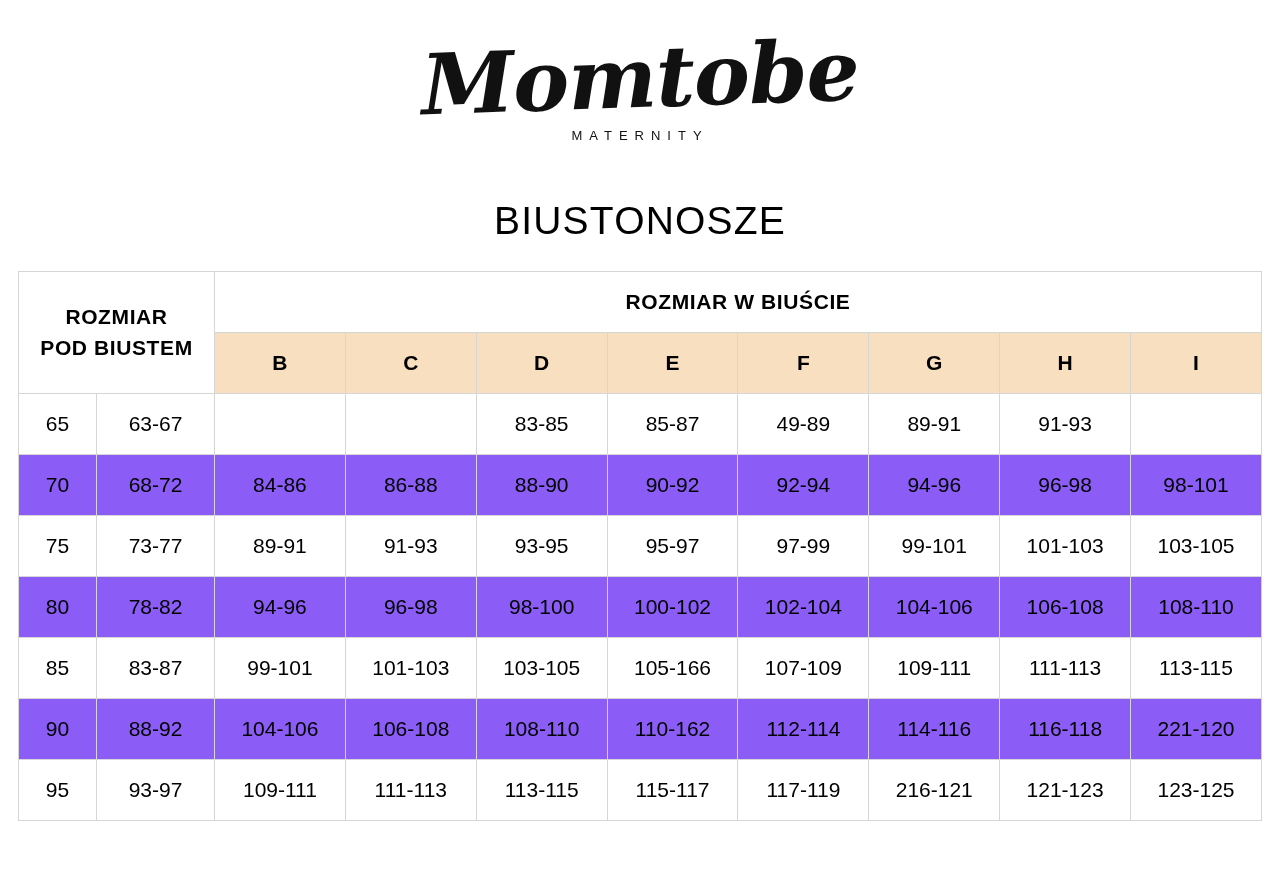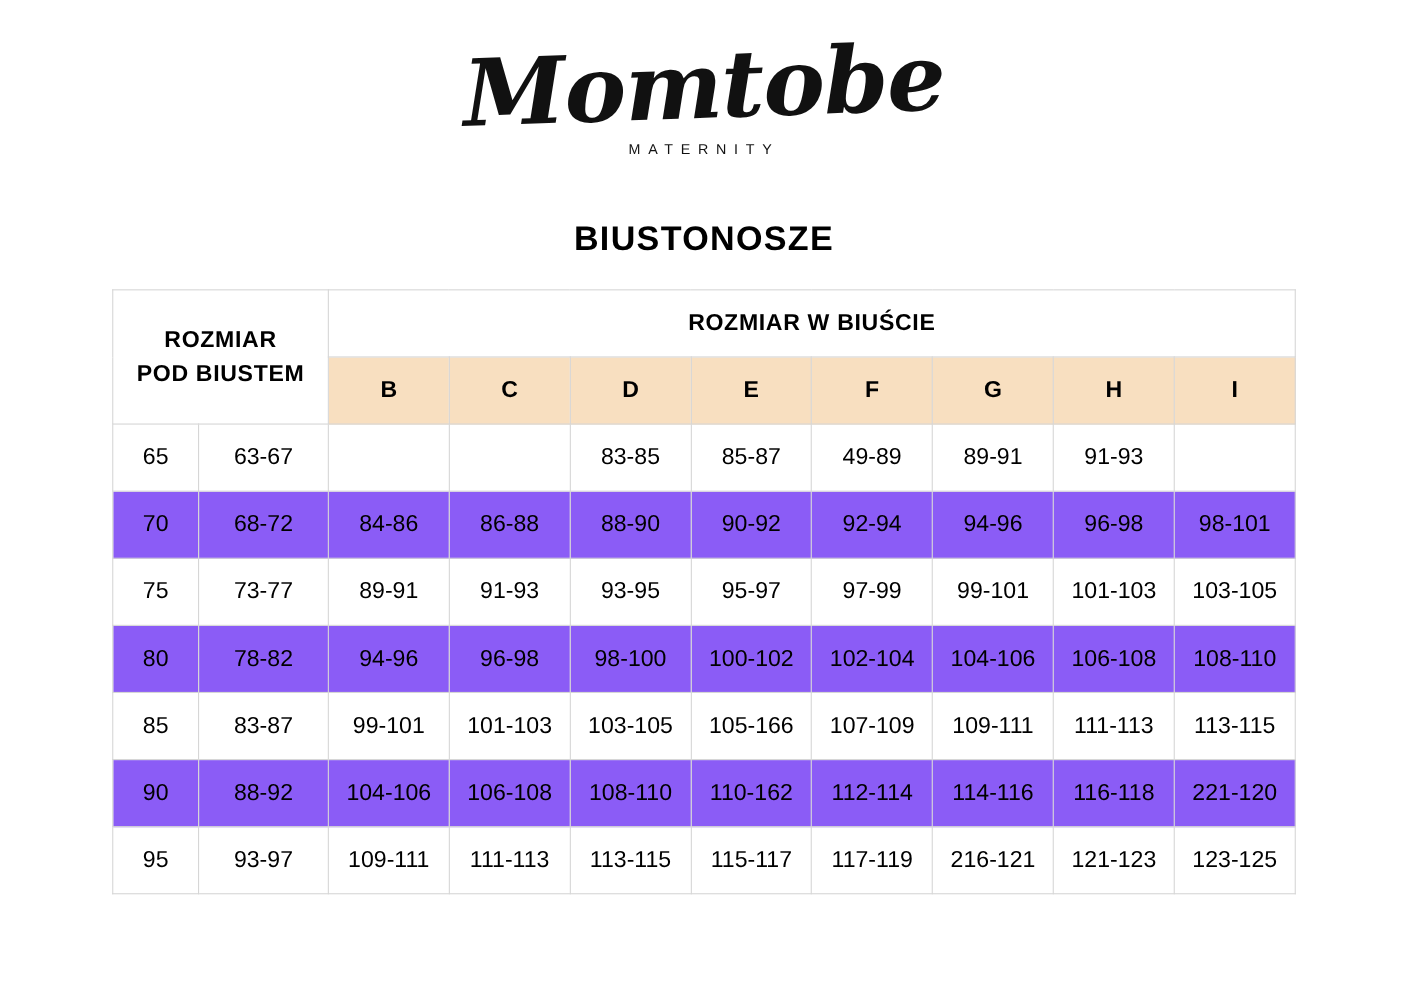--- a/index.html
+++ b/index.html
@@ -38,30 +38,30 @@
     font-size: 13px;
     letter-spacing: 7px;
     font-weight: 400;
     color: #111111;
   }
 
   
   .doc-title {
     text-align: center;
     margin-top: 56px;
-    font-size: 31px;
-    font-weight: 700;
+    font-size: 39px;
+    font-weight: 400;
     letter-spacing: 1.2px;
     color: #000000;
   }
 
   
   .table-wrap {
     margin: 28px auto 16px auto;
-    width: 1076px;
+    width: 1244px;
   }
   table.size-table {
     width: 100%;
     border-collapse: collapse;
     table-layout: fixed;
   }
   table.size-table th,
   table.size-table td {
     border: 1px solid #d6d6d6;
     text-align: center;

